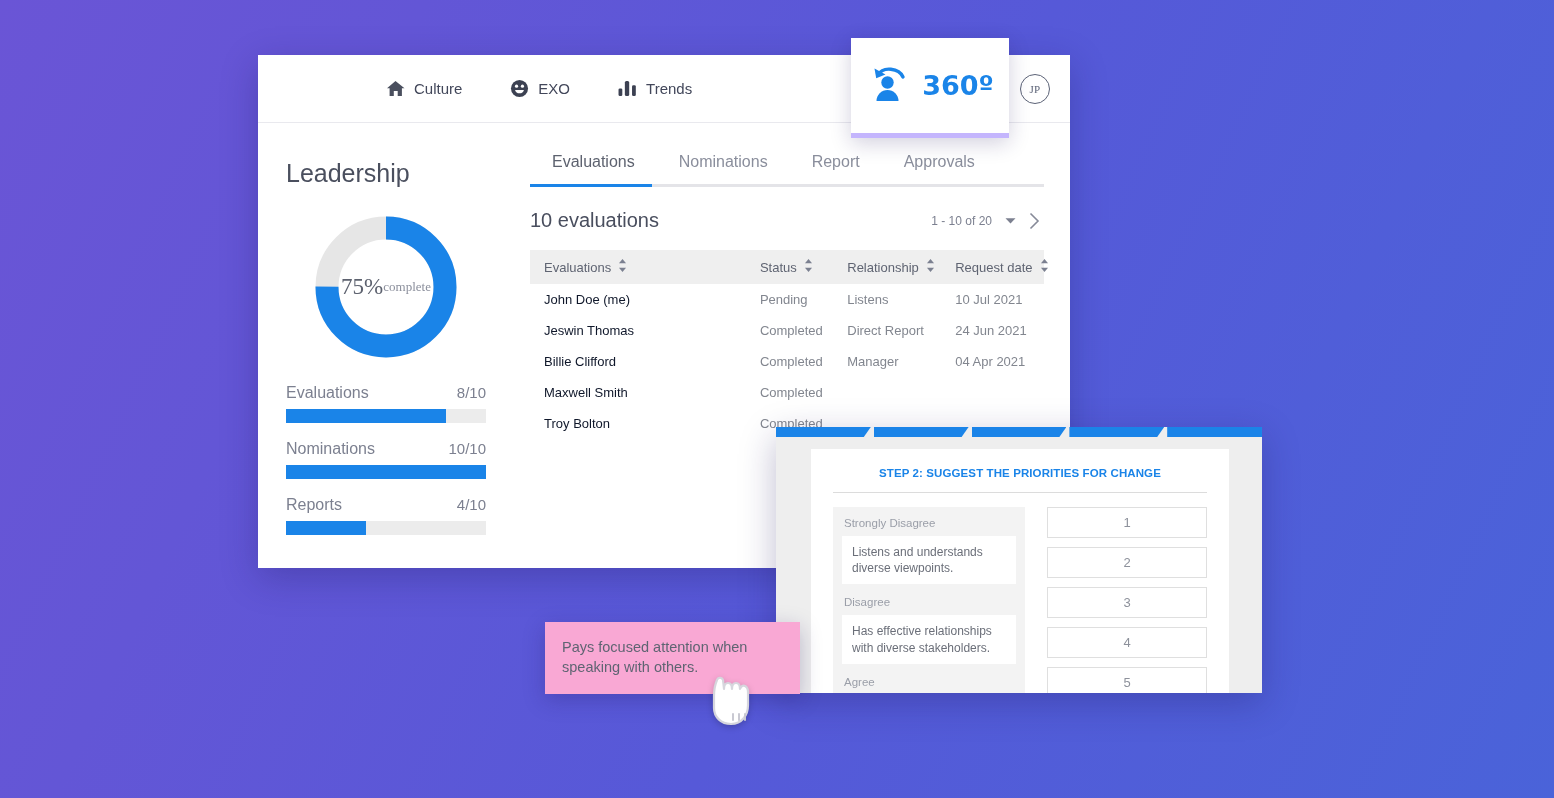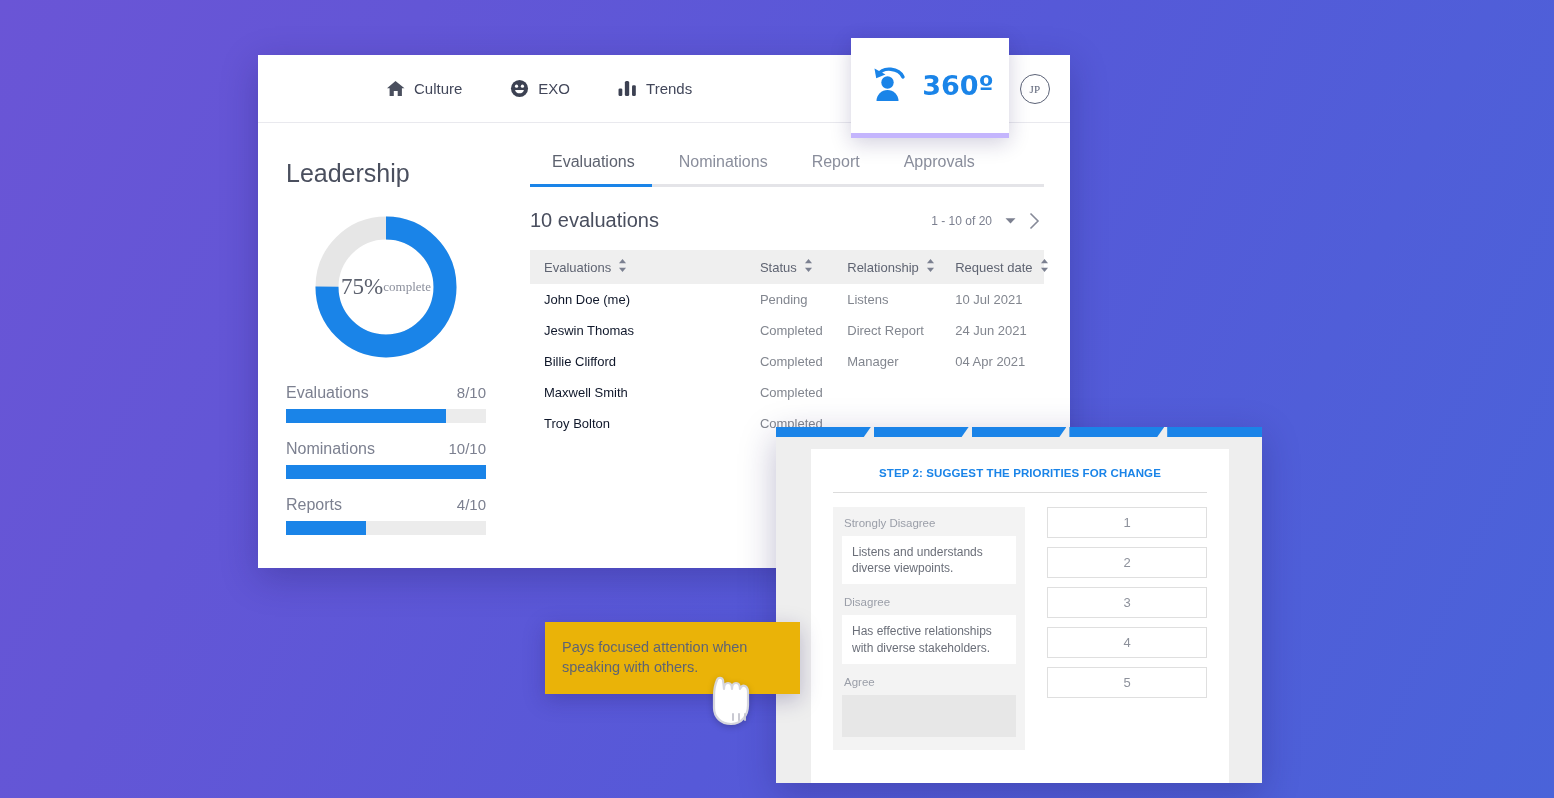--- a/index.html
+++ b/index.html
@@ -127,21 +127,21 @@
   table.evals thead th .th-in { display: inline-flex; align-items: center; gap: 7px; }
   table.evals tbody td {
     font-size: 13px; color: #82868f; padding: 8px 0 8px 14px; white-space: nowrap;
   }
   table.evals tbody td.name { color: #0f172a; cursor: pointer; }
   .col-a { width: 42%; } .col-b { width: 17%; } .col-c { width: 21%; } .col-d { width: 20%; }
 
   
   .survey-panel {
     position: absolute; left: 776px; top: 427px;
-    width: 486px; height: 356px;
+    width: 486px; height: 266px;
     background: #eeeeee;
     box-shadow: 0 10px 34px rgba(30,20,90,.28);
     overflow: hidden;
     z-index: 20;
   }
   .steps { display: flex; height: 10px; width: 100%; }
   .step-seg {
     flex: 1; background: #1a84e8; height: 10px; position: relative; margin-right: 3px;
     clip-path: polygon(0 0, 100% 0, calc(100% - 7px) 100%, 0 100%);
   }
@@ -167,21 +167,21 @@
   .dz-empty { background: #e7e7e7; height: 42px; margin-bottom: 4px; }
   .survey-right { flex: 1; display: flex; flex-direction: column; gap: 9px; }
   .rank-box {
     border: 1px solid #dfdfdf; height: 31px; display: flex; align-items: center;
     justify-content: center; font-size: 13px; color: #8d919b; background: #fff;
   }
 
   
   .callout {
     position: absolute; left: 545px; top: 622px;
-    width: 255px; height: 72px; background: #eab308;
+    width: 255px; height: 72px; background: #f9a8d4;
     box-shadow: 0 6px 20px rgba(30,20,90,.25);
     display: flex; align-items: center; padding: 0 17px;
     z-index: 40;
   }
   .callout-text { font-size: 14.5px; color: #5f6472; line-height: 1.35; }
   .cursor-hand {
     position: absolute; left: 700px; top: 672px; z-index: 45;
     filter: drop-shadow(0 2px 3px rgba(0,0,0,.20));
   }
 </style>

